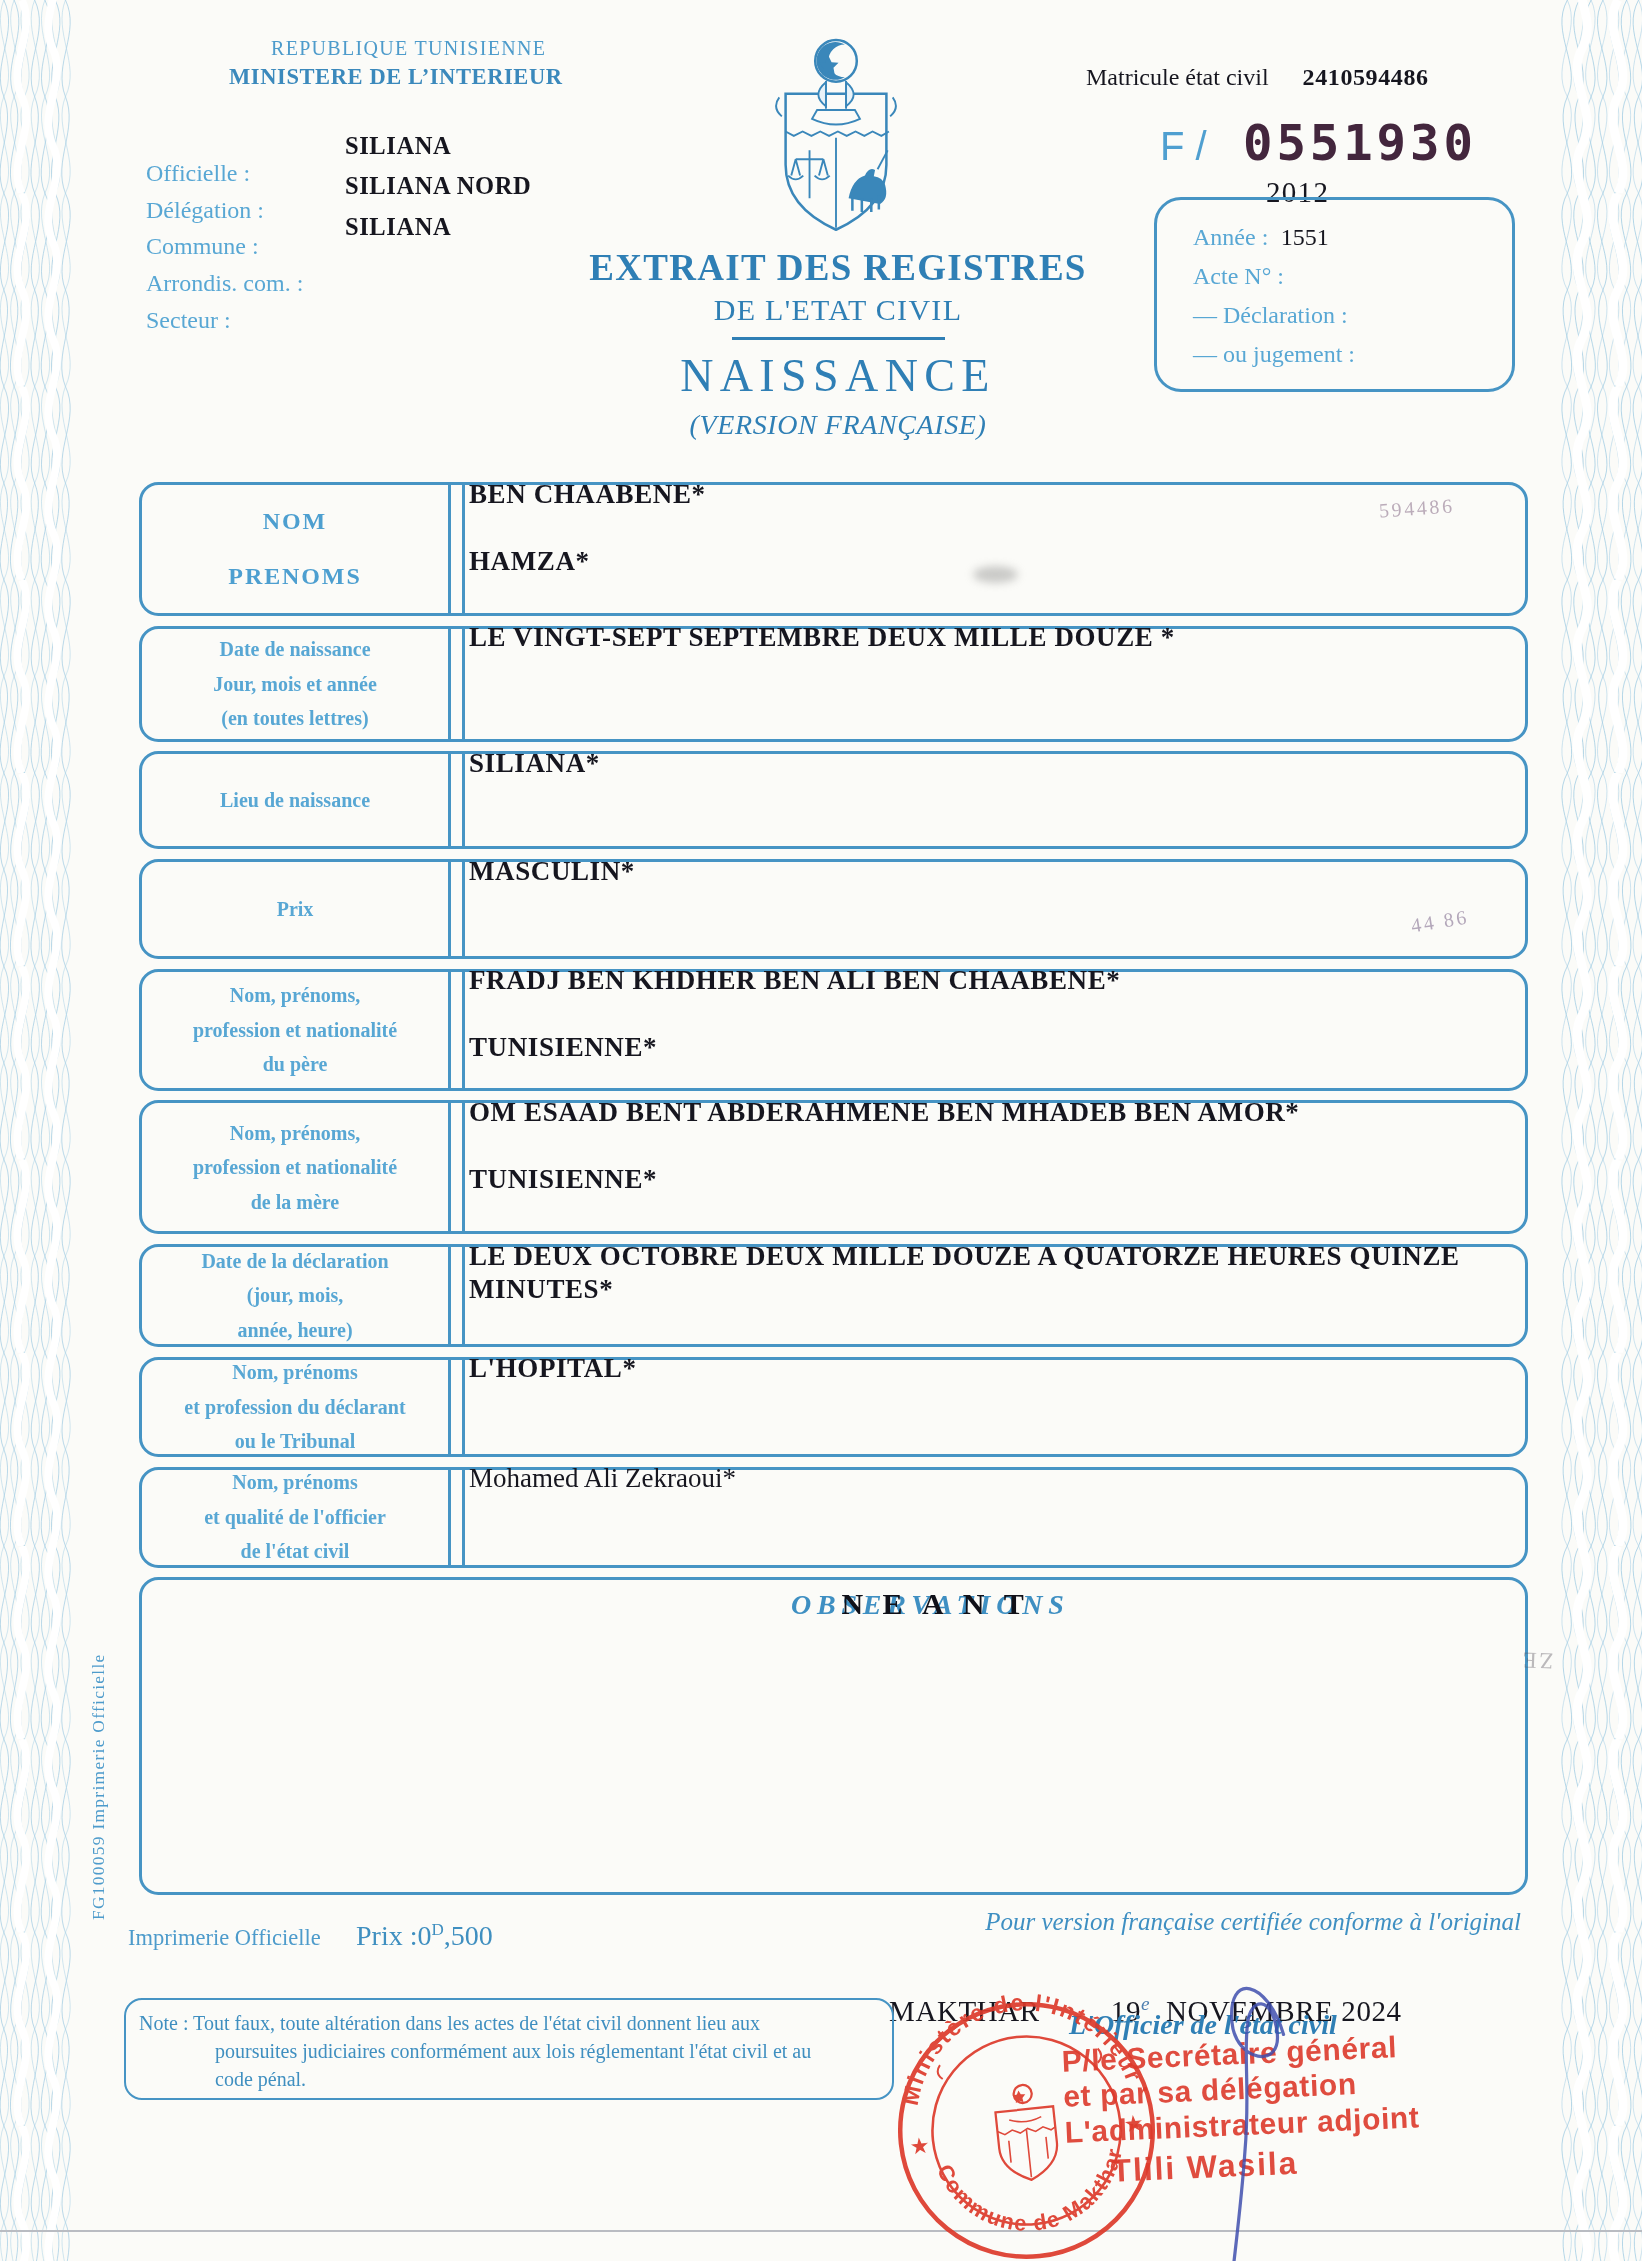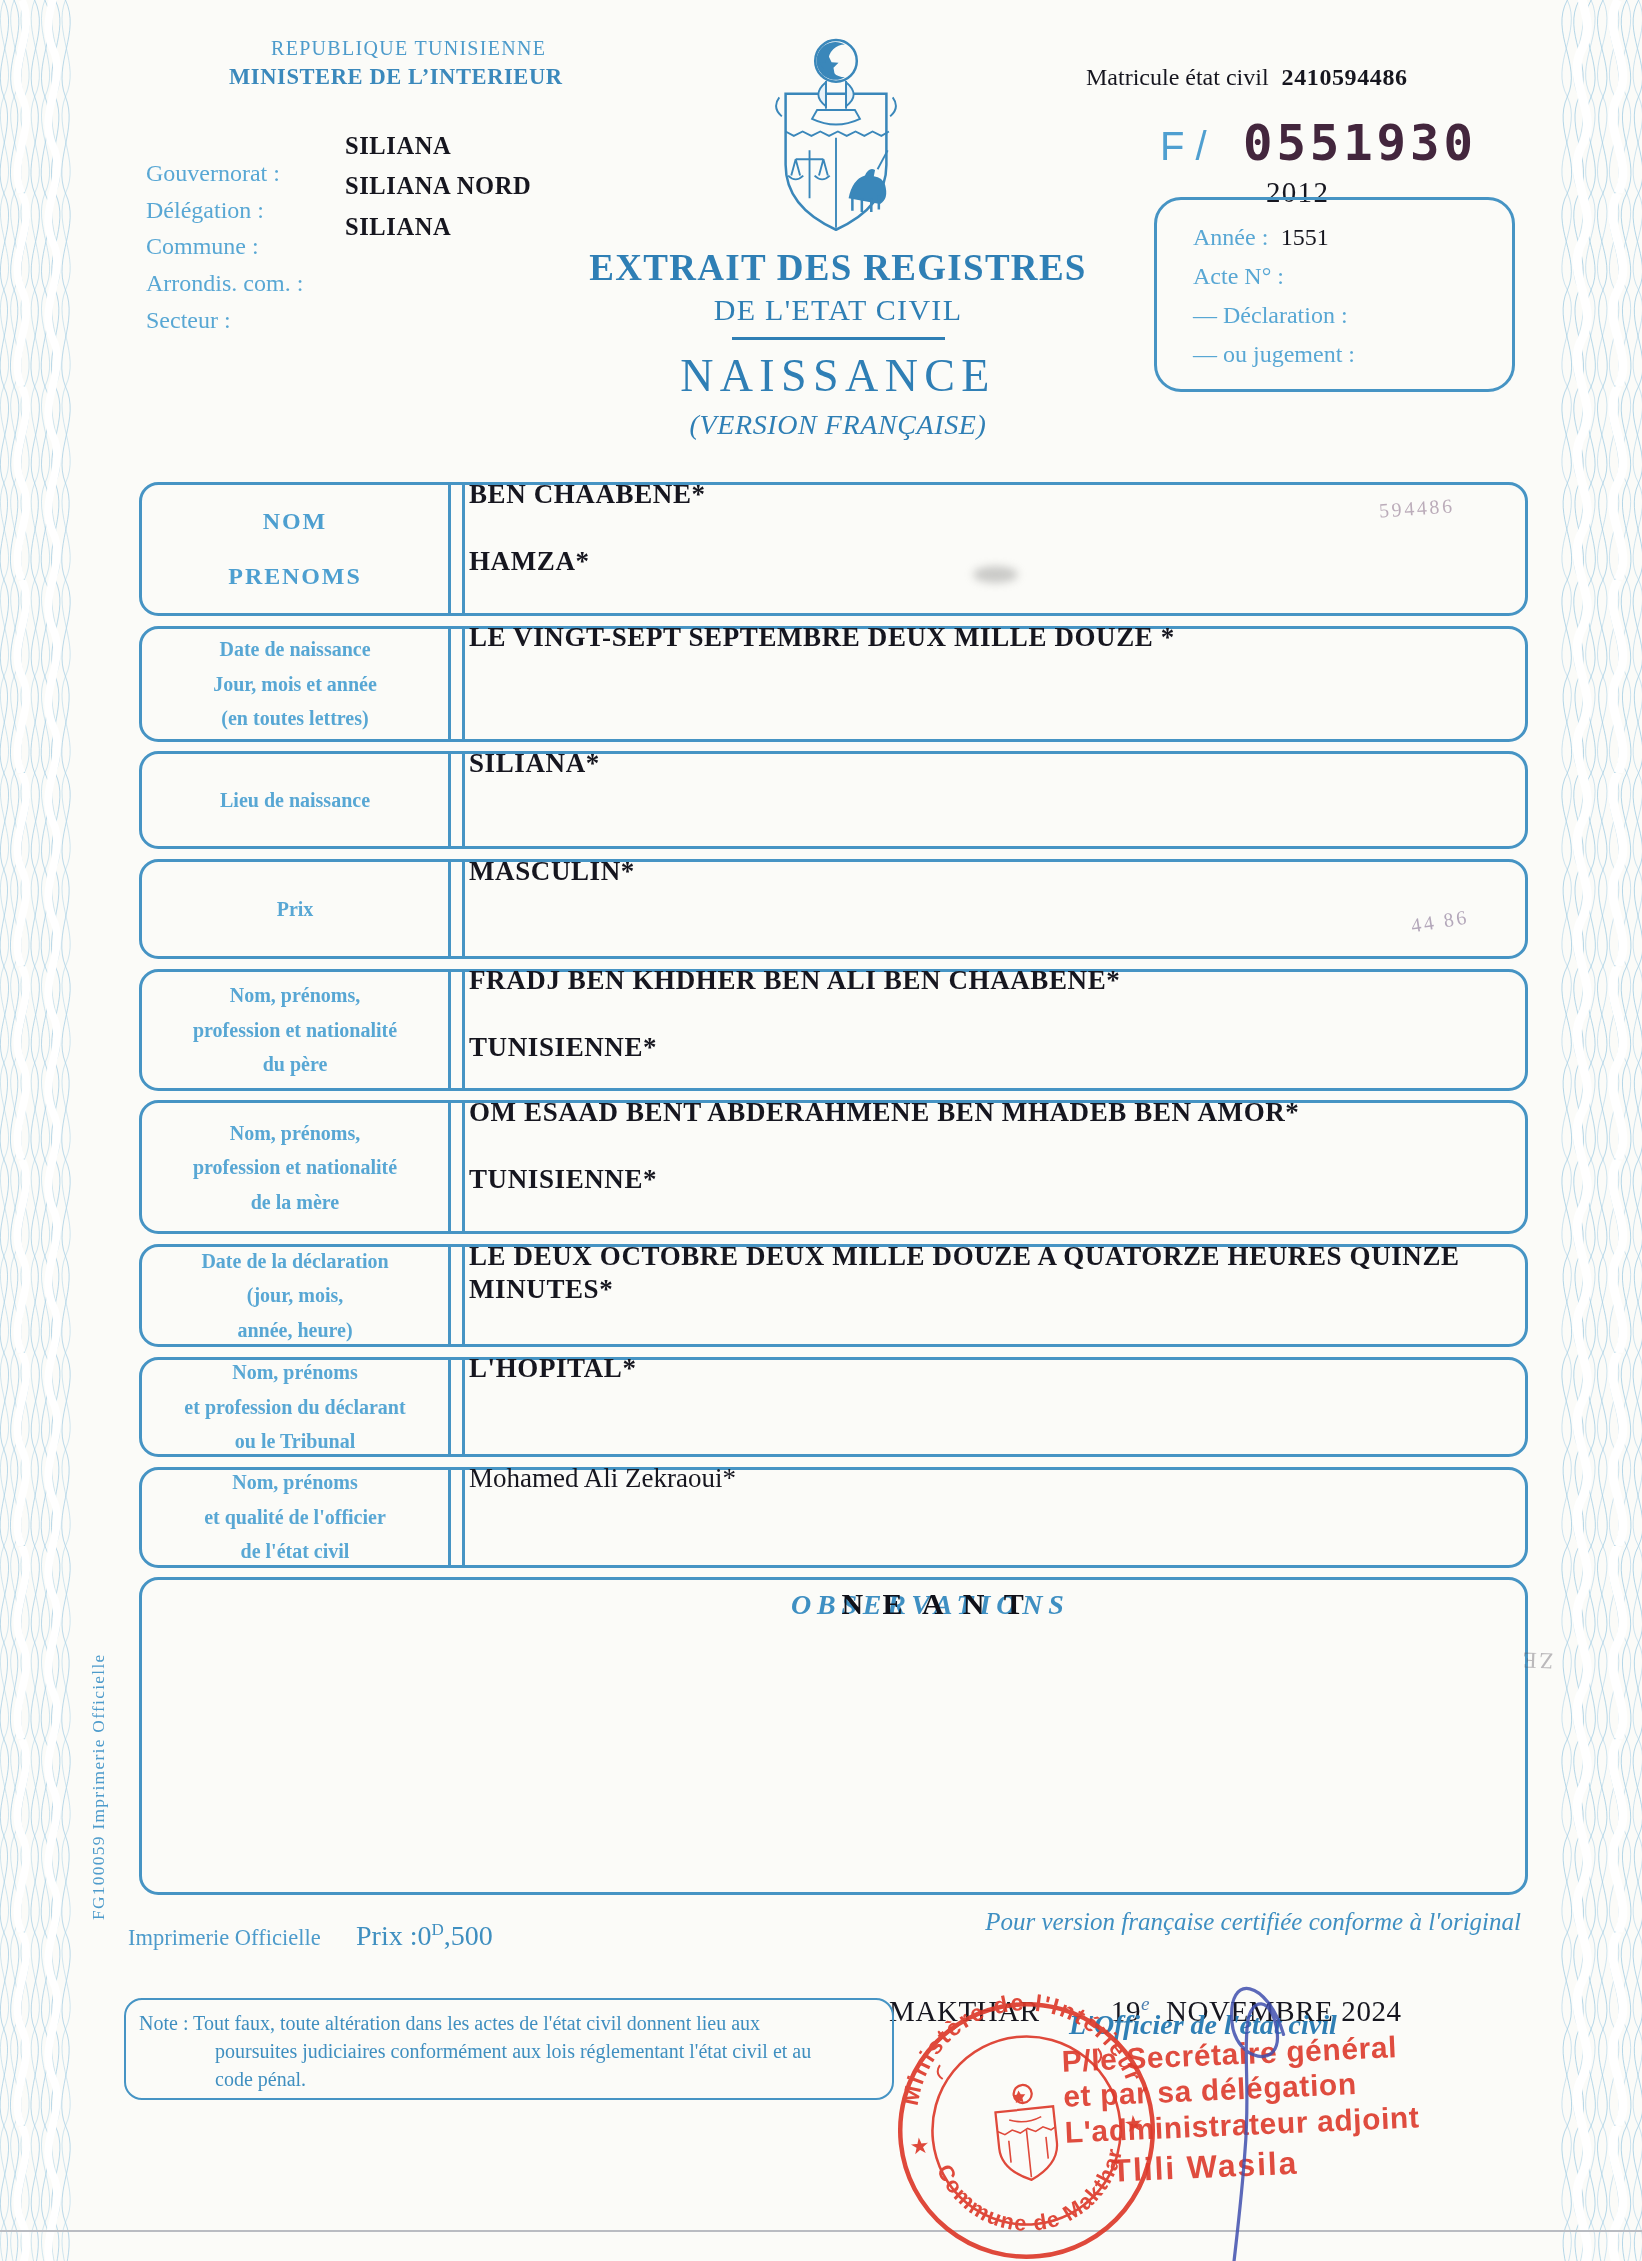--- a/index.html
+++ b/index.html
@@ -31,21 +31,21 @@
   .emblem{position:absolute;left:773px;top:35px;width:126px;height:203px;}
 
   .title-block{position:absolute;left:535px;top:246px;width:606px;text-align:center;color:var(--title-blue);}
   .title1{font-size:37px;font-weight:bold;letter-spacing:1.3px;}
   .title2{font-size:30px;margin-top:3.9px;letter-spacing:1.3px;}
   .title-rule{width:213px;height:3.2px;background:var(--title-blue);margin:10.3px auto 9px;}
   .title3{font-size:46px;font-weight:normal;letter-spacing:6.4px;}
   .title4{font-size:28px;font-style:italic;margin-top:6.4px;letter-spacing:0.6px;}
 
   .matricule{position:absolute;left:1086px;top:64px;font-size:24px;color:var(--ink);}
-  .matricule b{font-weight:bold;letter-spacing:0.6px;margin-left:7px;}
+  .matricule b{font-weight:bold;letter-spacing:0.6px;margin-left:28px;}
   .folio-prefix{position:absolute;left:1160px;top:124px;font-size:40px;color:#4f9fd0;font-family:"Liberation Sans",sans-serif;}
   .folio-number{position:absolute;left:1243px;top:115px;font-size:49px;font-weight:bold;color:var(--folio);font-family:"DejaVu Sans Mono",monospace;letter-spacing:3.9px;}
   .folio-year{position:absolute;left:1266px;top:176px;font-size:29px;color:var(--ink);letter-spacing:1.3px;}
 
   .acte-box{position:absolute;left:1154px;top:197px;width:361px;height:195px;border:3.2px solid var(--accent);border-radius:27px;padding:18px 0 0 36px;color:var(--label-blue);font-size:24px;line-height:1.62;}
   .acte-box .val{color:var(--ink);margin-left:6.4px;margin-top:32px;}
 
   
   .rows{position:absolute;left:139px;top:482px;width:1389px;}
   .row{position:relative;border:3.2px solid var(--accent);border-radius:19.3px;display:flex;margin-bottom:9.7px;background:transparent;}
@@ -126,21 +126,21 @@
   </svg>
   <svg class="g-band g-right" viewBox="0 0 120 3510" preserveAspectRatio="none">
     <rect x="0" y="0" width="120" height="3510" fill="url(#gp)"></rect>
   </svg>
 
   <div class="bottom-line"></div>
 
   <div class="republic">REPUBLIQUE TUNISIENNE</div>
   <div class="ministry">MINISTERE DE L’INTERIEUR</div>
   <div class="admin-labels">
-      <div class="ln">Gouvernorat :</div>
+      <div class="ln">Officielle :</div>
       <div class="ln">Délégation :</div>
       <div class="ln">Commune :</div>
       <div class="ln">Arrondis. com. :</div>
       <div class="ln">Secteur :</div>
     </div>
   <div class="admin-values">
       <div class="ln">SILIANA</div>
       <div class="ln">SILIANA NORD</div>
       <div class="ln">SILIANA</div>
     </div>

